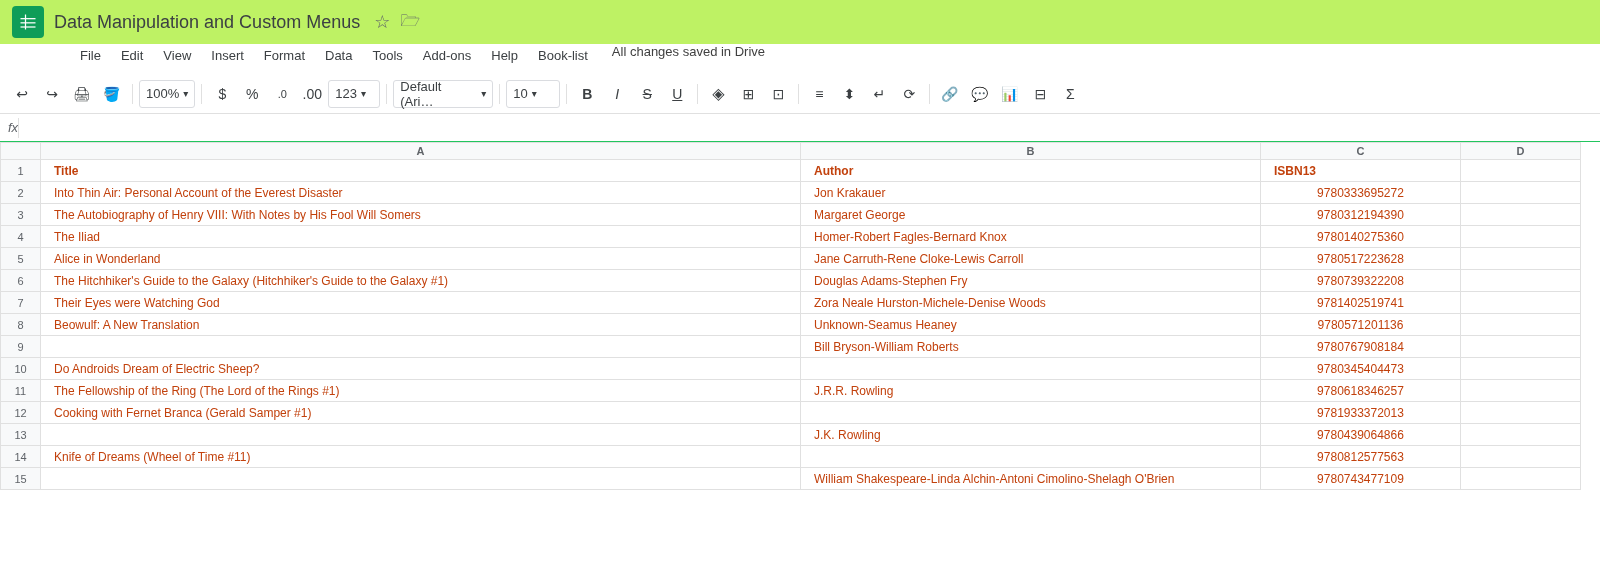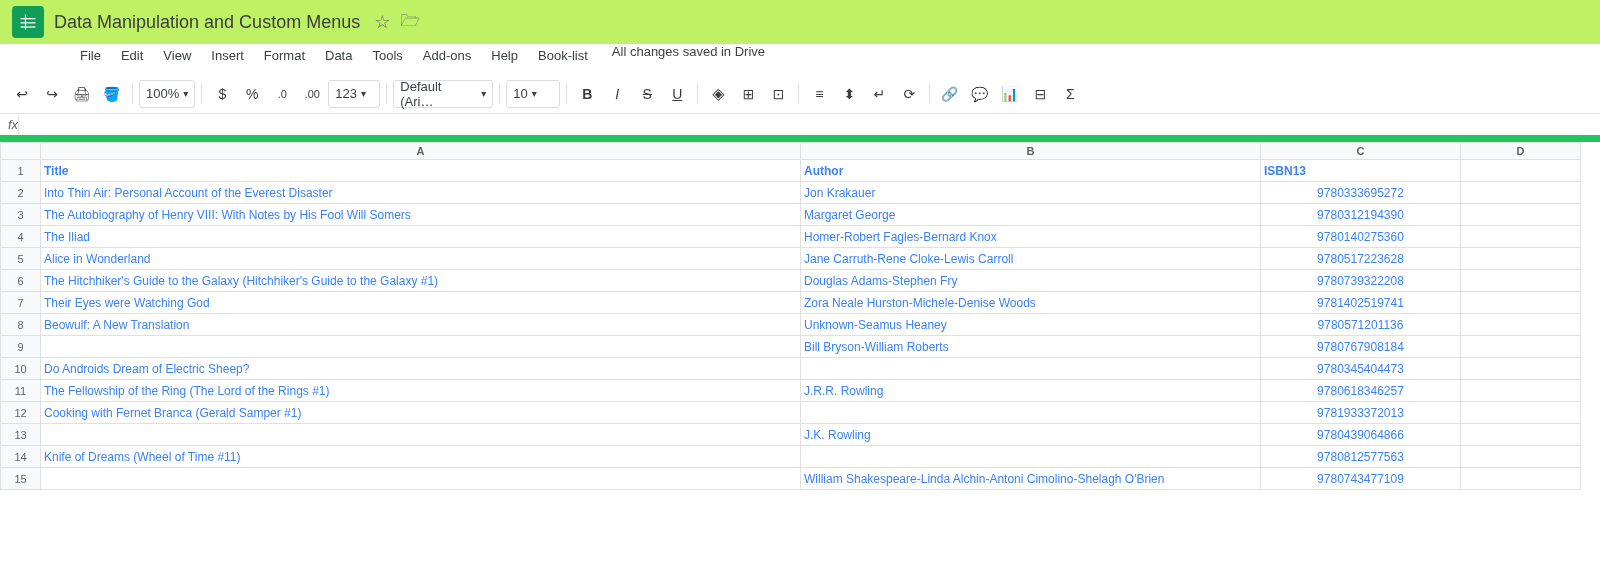--- a/index.html
+++ b/index.html
@@ -81,21 +81,21 @@
       color: #3c4043;
       cursor: pointer;
       display: flex; align-items: center; gap: 4px;
     }
 
     
     #formula-bar {
       display: flex;
       align-items: center;
       height: 28px;
-      border-bottom: 7px solid #22c55e;
+      border-bottom: 1px solid #22c55e;
       padding: 0 8px;
       gap: 0;
     }
     #fx-label {
       font-style: italic;
       color: #5f6368;
       font-size: 13px;
     }
     #formula-input {
       flex: 1;
@@ -144,23 +144,23 @@
       z-index: 2;
     }
     .row-header.corner {
       position: sticky;
       top: 0;
       left: 0;
       z-index: 3;
     }
     td.cell {
       border: 1px solid #e0e0e0;
-      padding: 2px 3px;
+      padding: 2px 13px;
       font-size: 12px;
-      color: #3b82f6;
+      color: #c2410c;
       white-space: nowrap;
       overflow: hidden;
       height: 22px;
     }
     td.cell-num {
       text-align: center;
     }
     td.cell-bold {
       font-weight: bold;
     }
@@ -209,21 +209,21 @@
   <div class="toolbar-btn">🪣</div>
   <div class="toolbar-sep"></div>
   <div class="toolbar-select">
     <span>100%</span>
     <span style="font-size:10px;">▾</span>
   </div>
   <div class="toolbar-sep"></div>
   <div class="toolbar-btn">$</div>
   <div class="toolbar-btn">%</div>
   <div class="toolbar-btn" style="font-size:11px;">.0</div>
-  <div class="toolbar-btn" style="font-size:11px;">.00</div>
+  <div class="toolbar-btn" style="font-size:14px;">.00</div>
   <div class="toolbar-select" style="width:52px;">
     <span>123</span>
     <span style="font-size:10px;">▾</span>
   </div>
   <div class="toolbar-sep"></div>
   <div class="toolbar-select" style="width:100px;">
     <span>Default (Ari…</span>
     <span style="font-size:10px;">▾</span>
   </div>
   <div class="toolbar-sep"></div>

